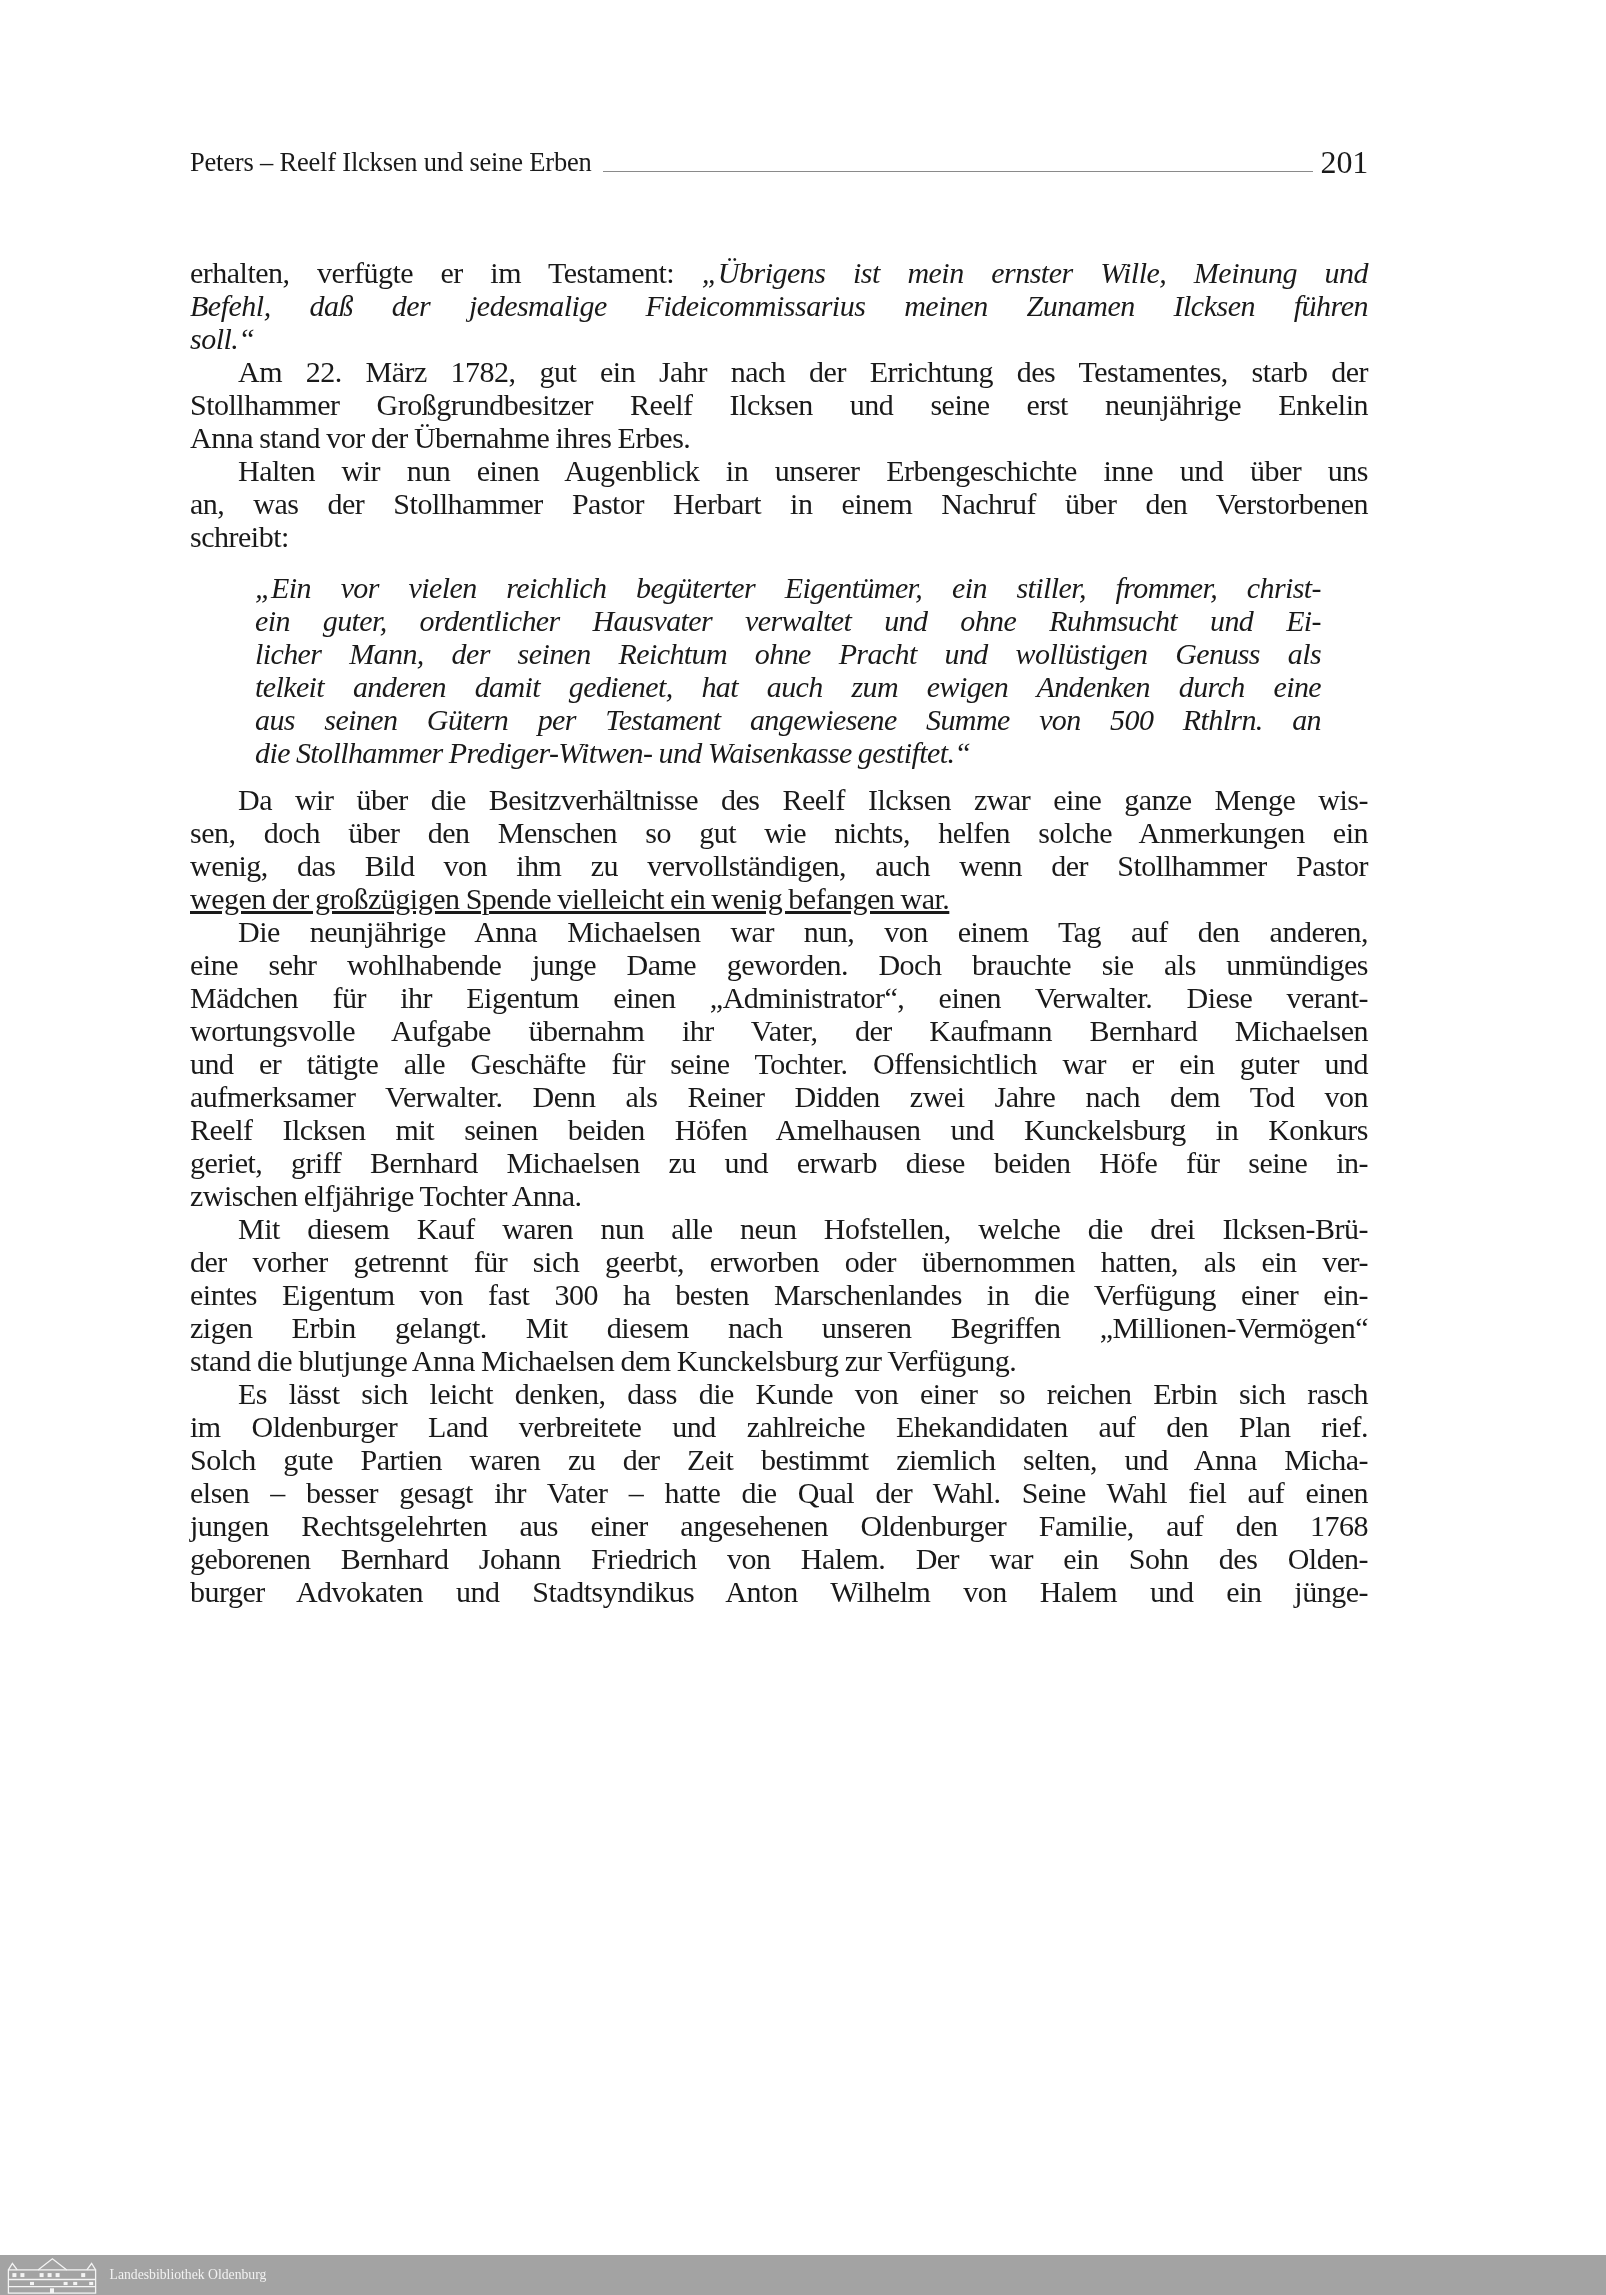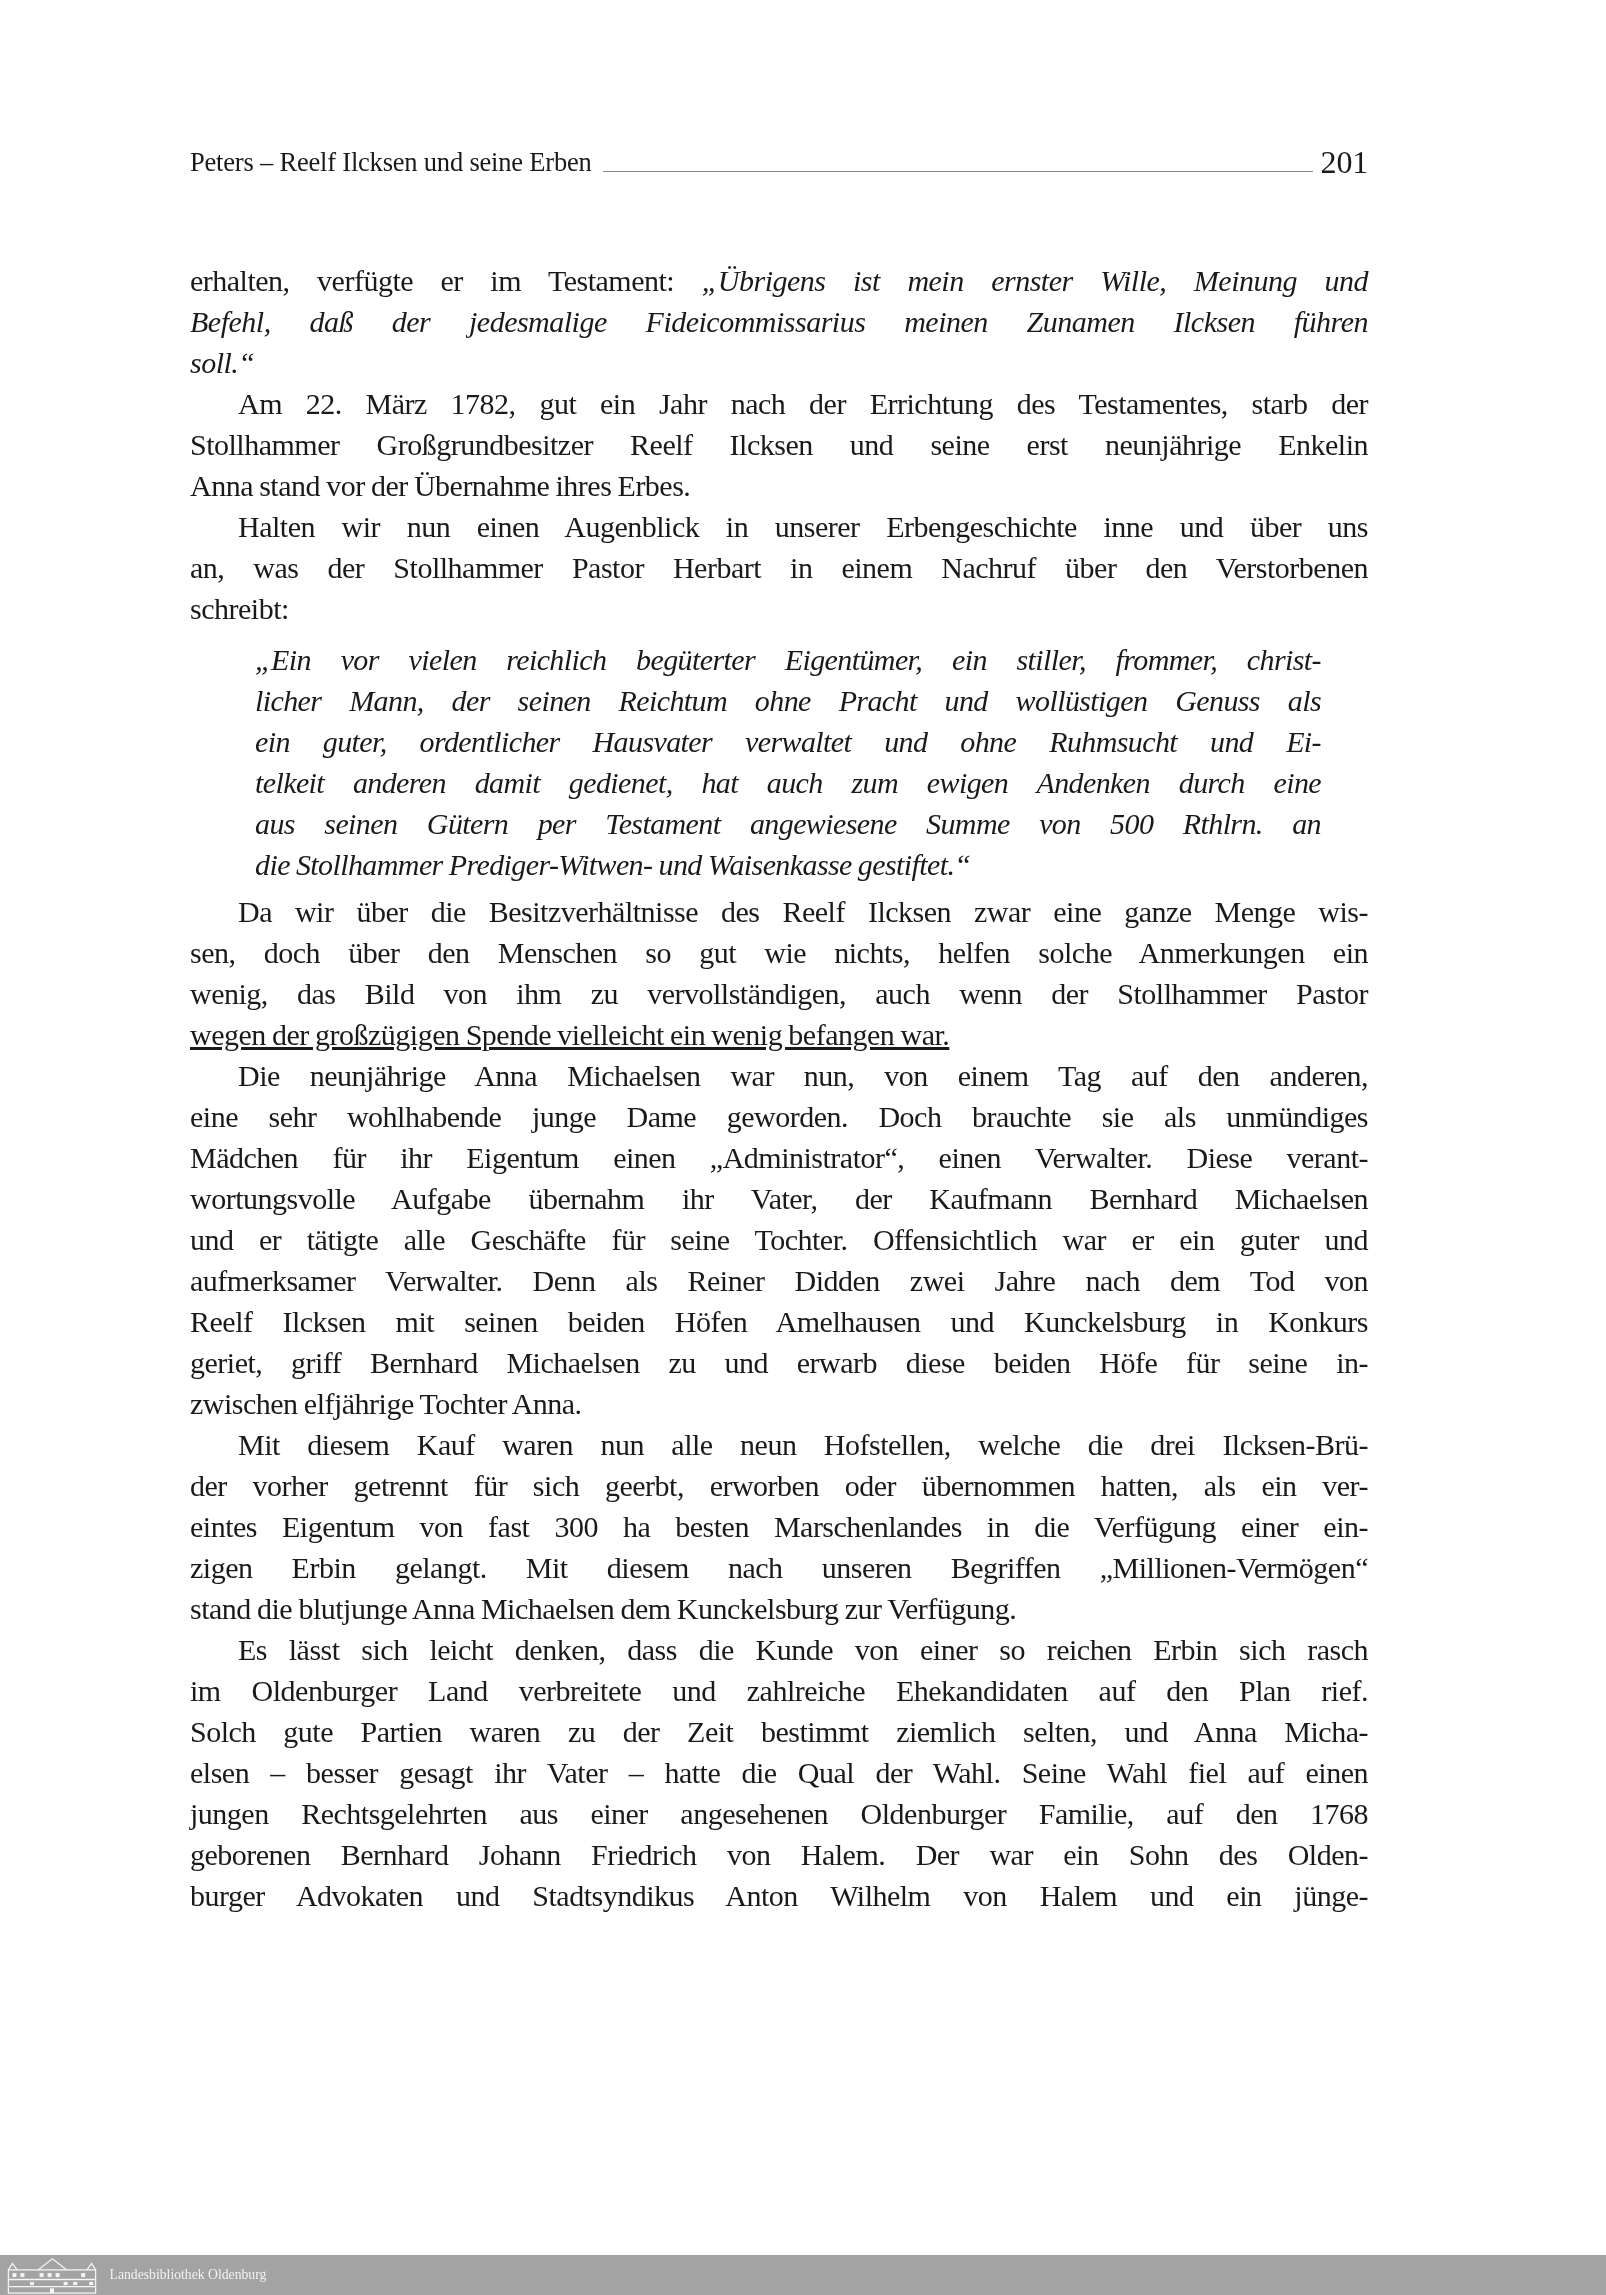--- a/index.html
+++ b/index.html
@@ -11,21 +11,21 @@
   .running-head .title { white-space: nowrap; }
   .running-head .rule { flex: 1; border-bottom: 1.6px solid #8a8a8a; margin: 0 8px 6.4px 11.2px; }
   .running-head .page-no { font-size: 32px; line-height: 32px; }
 
   .page-body { position: absolute; left: 190px; top: 256px; width: 1178px;
                font-size: 30px; line-height: 33px; text-align: justify;
                letter-spacing: -0.5px; word-spacing: -0.8px; }
   .page-body p { margin: 0; text-indent: 48px; hyphens: manual; }
   .page-body p.no-indent { text-indent: 0; }
   .page-body em { font-style: italic; }
-  .line { display: block; text-align: justify; text-align-last: justify; white-space: nowrap; margin-top: 8px; }
+  .line { display: block; text-align: justify; text-align-last: justify; white-space: nowrap; }
   .line.last { text-align-last: left; }
 
   .blockquote { margin: 17.7px 47px 14.5px 65px; font-style: italic; }
   .blockquote .line { letter-spacing: -0.6px; }
 
   .footer-bar { position: absolute; left: 0; top: 2255px; width: 1607px; height: 40px; background: #a3a3a3;
                 display: flex; align-items: center; }
   .footer-logo { margin-left: 6.4px; width: 92px; height: 37px; }
   .footer-label { margin-left: 11.2px; color: #f2f2f2; font-size: 13.7px; font-family: "Liberation Serif", serif; }
 </style>
@@ -52,22 +52,22 @@
       <span class="line last" style="text-indent: 0px;">Anna stand vor der Übernahme ihres Erbes.</span>
     </p>
   <p class="para">
       <span class="line">Halten wir nun einen Augenblick in unserer Erbengeschichte inne und über uns</span>
       <span class="line" style="text-indent: 0px;">an, was der Stollhammer Pastor Herbart in einem Nachruf über den Verstorbenen</span>
       <span class="line last" style="text-indent: 0px;">schreibt:</span>
     </p>
 
   <div class="blockquote para">
       <span class="line">„Ein vor vielen reichlich begüterter Eigentümer, ein stiller, frommer, christ-</span>
+      <span class="line">ein guter, ordentlicher Hausvater verwaltet und ohne Ruhmsucht und Ei-</span>
       <span class="line">licher Mann, der seinen Reichtum ohne Pracht und wollüstigen Genuss als</span>
-      <span class="line">ein guter, ordentlicher Hausvater verwaltet und ohne Ruhmsucht und Ei-</span>
       <span class="line">telkeit anderen damit gedienet, hat auch zum ewigen Andenken durch eine</span>
       <span class="line">aus seinen Gütern per Testament angewiesene Summe von 500 Rthlrn. an</span>
       <span class="line last">die Stollhammer Prediger-Witwen- und Waisenkasse gestiftet.“</span>
     </div>
 
   <p class="para">
       <span class="line">Da wir über die Besitzverhältnisse des Reelf Ilcksen zwar eine ganze Menge wis-</span>
       <span class="line" style="text-indent: 0px;">sen, doch über den Menschen so gut wie nichts, helfen solche Anmerkungen ein</span>
       <span class="line" style="text-indent: 0px;">wenig, das Bild von ihm zu vervollständigen, auch wenn der Stollhammer Pastor</span>
       <span class="line last" style="text-indent: 0px; text-decoration: underline;">wegen der großzügigen Spende vielleicht ein wenig befangen war.</span>

